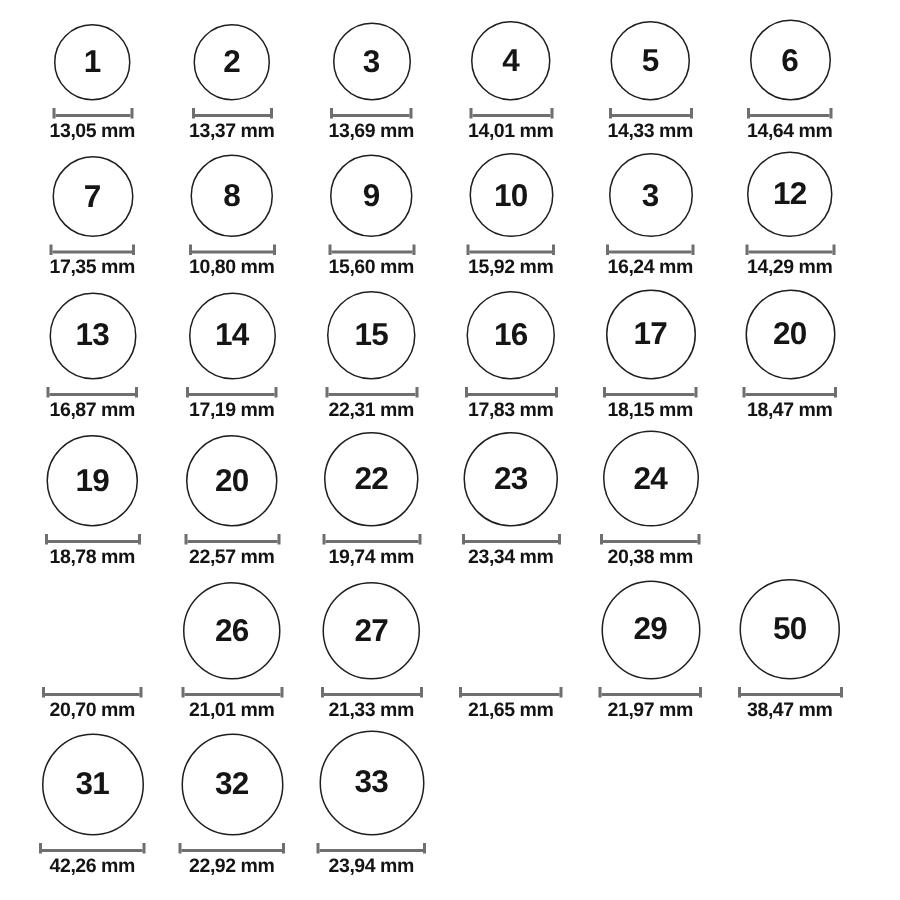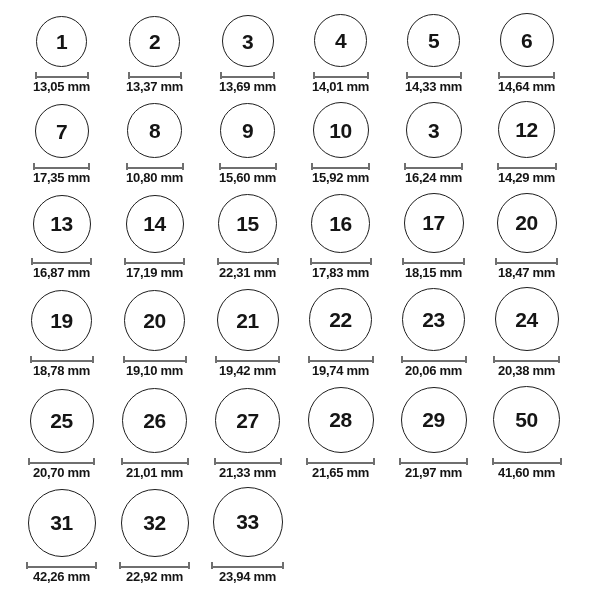--- a/index.html
+++ b/index.html
@@ -211,93 +211,80 @@
           <span class="num">19</span>
         </div>
         <div class="dim" style="width:64px"></div>
         <div class="label">18,78 mm</div>
       </div>
       <div class="cell">
         <div class="ring" style="width:61px;height:61px">
           <span class="num">20</span>
         </div>
         <div class="dim" style="width:64px"></div>
-        <div class="label">19,10 mm</div>
-      </div>
-      <div class="cell">
-        <div class="ring" style="width:62px;height:62px">
-          <span class="num">21</span>
-        </div>
-        <div class="dim" style="width:65px"></div>
-        <div class="label">19,42 mm</div>
+        <div class="label">22,57 mm</div>
       </div>
       <div class="cell">
         <div class="ring" style="width:63px;height:63px">
           <span class="num">22</span>
         </div>
         <div class="dim" style="width:66px"></div>
         <div class="label">19,74 mm</div>
       </div>
       <div class="cell">
         <div class="ring" style="width:63px;height:63px">
           <span class="num">23</span>
         </div>
         <div class="dim" style="width:66px"></div>
-        <div class="label">20,06 mm</div>
+        <div class="label">23,34 mm</div>
       </div>
       <div class="cell">
         <div class="ring" style="width:64px;height:64px">
           <span class="num">24</span>
         </div>
         <div class="dim" style="width:67px"></div>
         <div class="label">20,38 mm</div>
       </div>
     </div>
     <div class="row">
       <div class="cell">
-        <div class="ring" style="width:64px;height:64px">
-          <span class="num">25</span>
-        </div>
         <div class="dim" style="width:67px"></div>
         <div class="label">20,70 mm</div>
       </div>
       <div class="cell">
         <div class="ring" style="width:65px;height:65px">
           <span class="num">26</span>
         </div>
         <div class="dim" style="width:68px"></div>
         <div class="label">21,01 mm</div>
       </div>
       <div class="cell">
         <div class="ring" style="width:65px;height:65px">
           <span class="num">27</span>
         </div>
         <div class="dim" style="width:68px"></div>
         <div class="label">21,33 mm</div>
       </div>
       <div class="cell">
-        <div class="ring" style="width:66px;height:66px">
-          <span class="num">28</span>
-        </div>
         <div class="dim" style="width:69px"></div>
         <div class="label">21,65 mm</div>
       </div>
       <div class="cell">
         <div class="ring" style="width:66px;height:66px">
           <span class="num">29</span>
         </div>
         <div class="dim" style="width:69px"></div>
         <div class="label">21,97 mm</div>
       </div>
       <div class="cell">
         <div class="ring" style="width:67px;height:67px">
           <span class="num">50</span>
         </div>
         <div class="dim" style="width:70px"></div>
-        <div class="label">41,60 mm</div>
+        <div class="label">38,47 mm</div>
       </div>
     </div>
     <div class="row">
       <div class="cell">
         <div class="ring" style="width:68px;height:68px">
           <span class="num">31</span>
         </div>
         <div class="dim" style="width:71px"></div>
         <div class="label">42,26 mm</div>
       </div>

